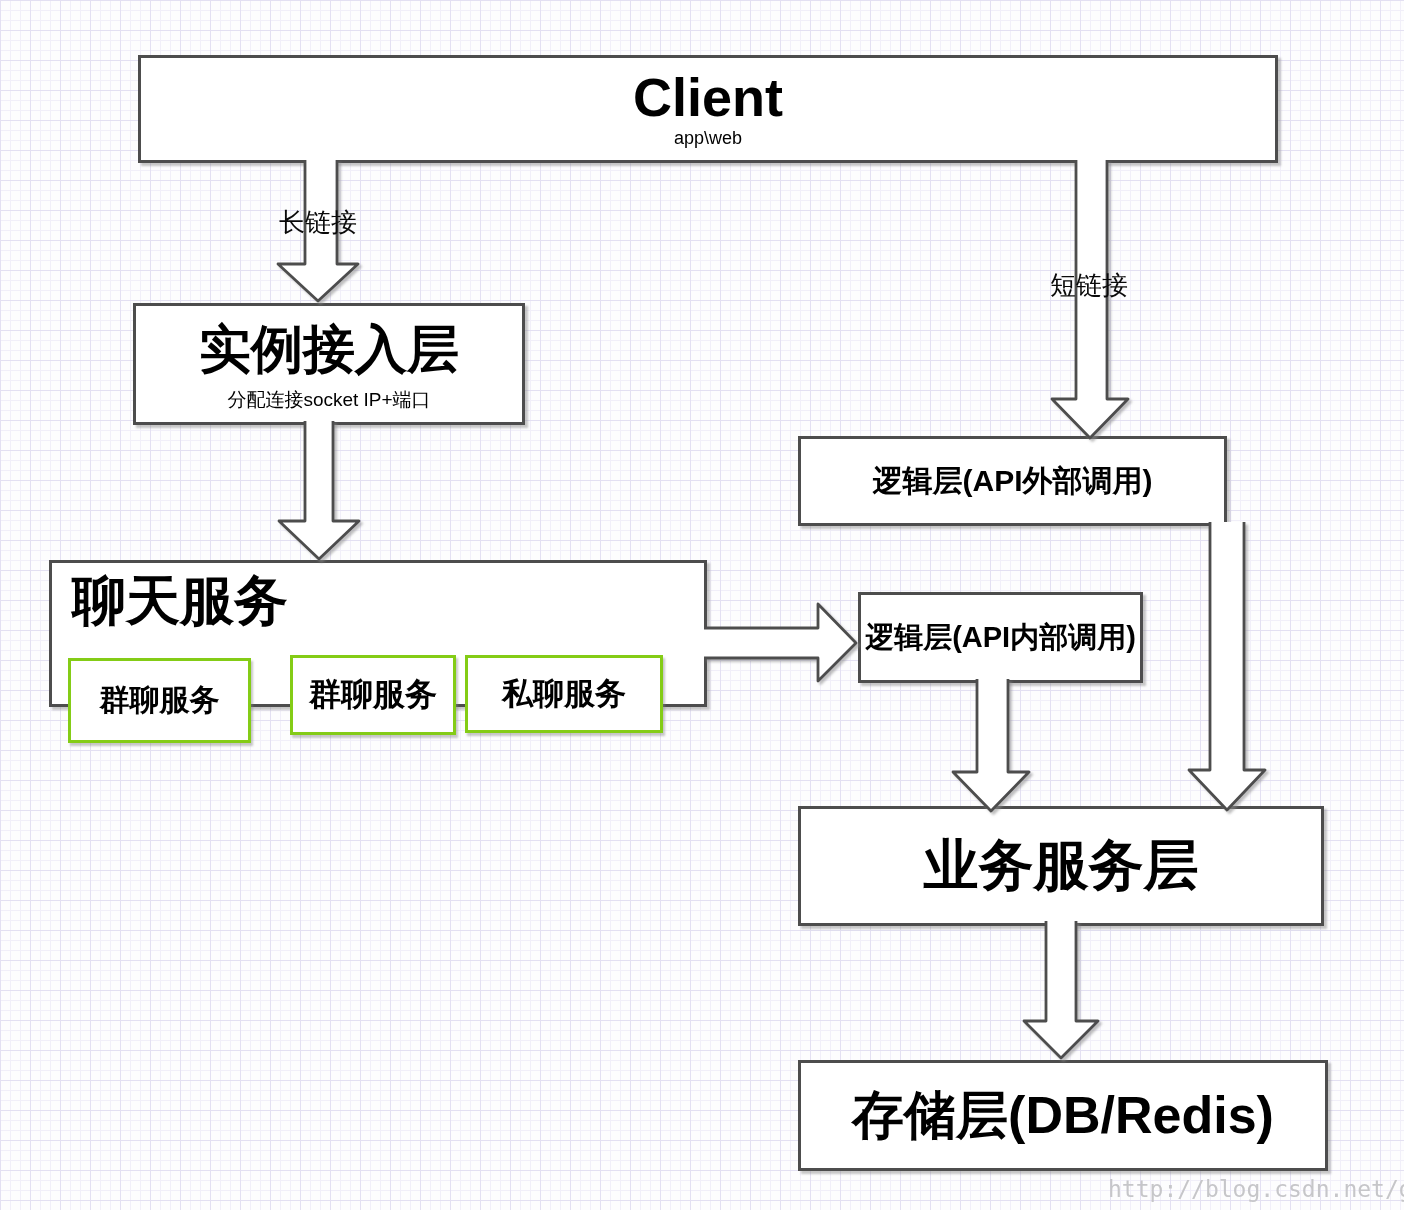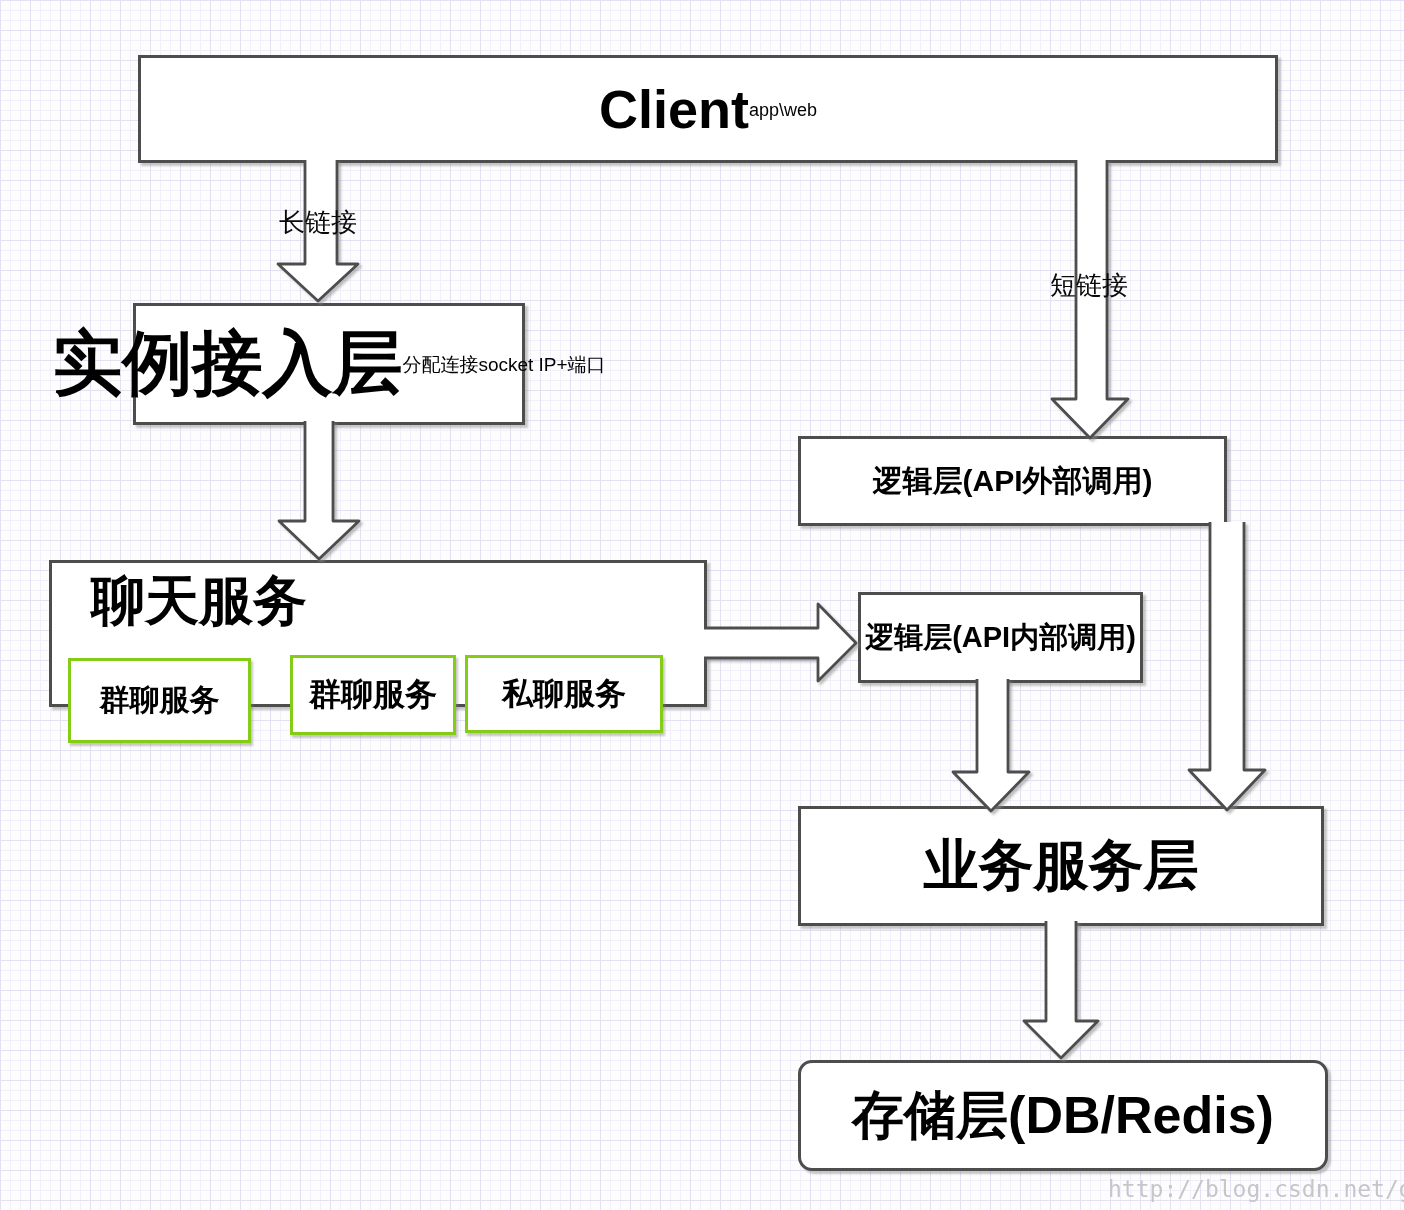--- a/index.html
+++ b/index.html
@@ -15,36 +15,36 @@
       linear-gradient(to right,#f1eff9 1px,transparent 1px),
       linear-gradient(to bottom,#f1eff9 1px,transparent 1px);
     background-size:30px 30px,30px 30px,10px 10px,10px 10px;
   }
   .box{
     position:absolute;
     background:#ffffff;
     border:3px solid #4d4d4d;
     box-sizing:border-box;
     box-shadow:3px 3px 2px rgba(130,130,130,0.45);
-    display:flex;flex-direction:row;align-items:center;justify-content:center;
+    display:flex;flex-direction:column;align-items:center;justify-content:center;
     color:#000;
     z-index:2;
   }
   .client-box   {left:138px;top:55px;width:1140px;height:108px;}
   .access-box   {left:133px;top:303px;width:392px;height:122px;}
-  .chat-box     {left:49px;top:560px;width:658px;height:147px;display:block;padding-left:19px;}
+  .chat-box     {left:49px;top:560px;width:658px;height:147px;display:block;}
   .logic-ext-box{left:798px;top:436px;width:429px;height:90px;}
   .logic-int-box{left:858px;top:592px;width:285px;height:91px;}
   .business-box {left:798px;top:806px;width:526px;height:120px;align-items:center;}
-  .storage-box  {left:798px;top:1060px;width:530px;height:111px;border-radius:14px;}
+  .storage-box  {left:798px;top:1060px;width:530px;height:111px;}
 
   .title-xl{font-size:54px;font-weight:bold;line-height:1.05;white-space:nowrap;}
   .subtitle-sm{font-size:19px;font-weight:normal;margin-top:2px;white-space:nowrap;}
   .client-sub{font-size:18px;}
-  .title-lg{font-size:70px;font-weight:bold;white-space:nowrap;}
+  .title-lg{font-size:52px;font-weight:bold;white-space:nowrap;}
   .title-md{font-size:30px;font-weight:bold;white-space:nowrap;}
   .logic-int-box .title-md{font-size:29px;}
   .business-box .title-lg{font-size:55px;}
   .storage-box .title-lg{font-size:52px;}
 
   .chat-title{
     font-size:54px;font-weight:bold;
     margin:10px 0 0 20px;white-space:nowrap;line-height:1.0;
   }
   .chat-inner{

